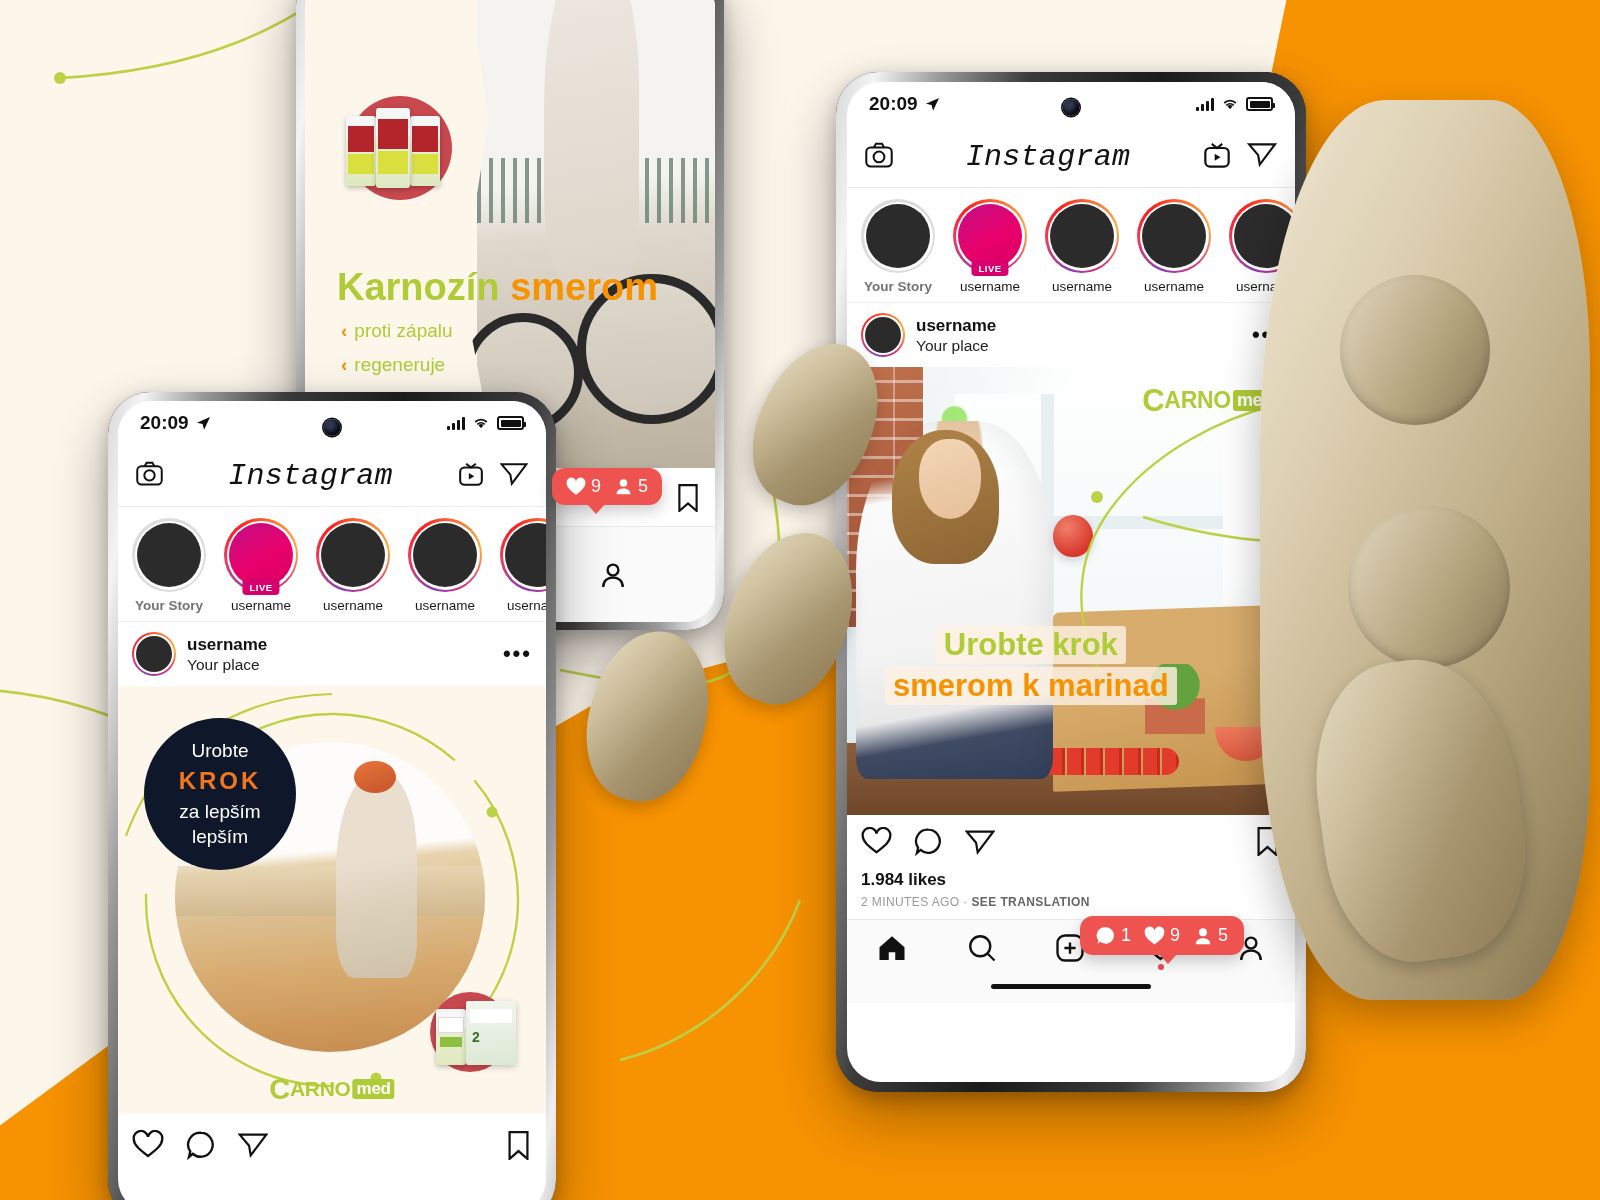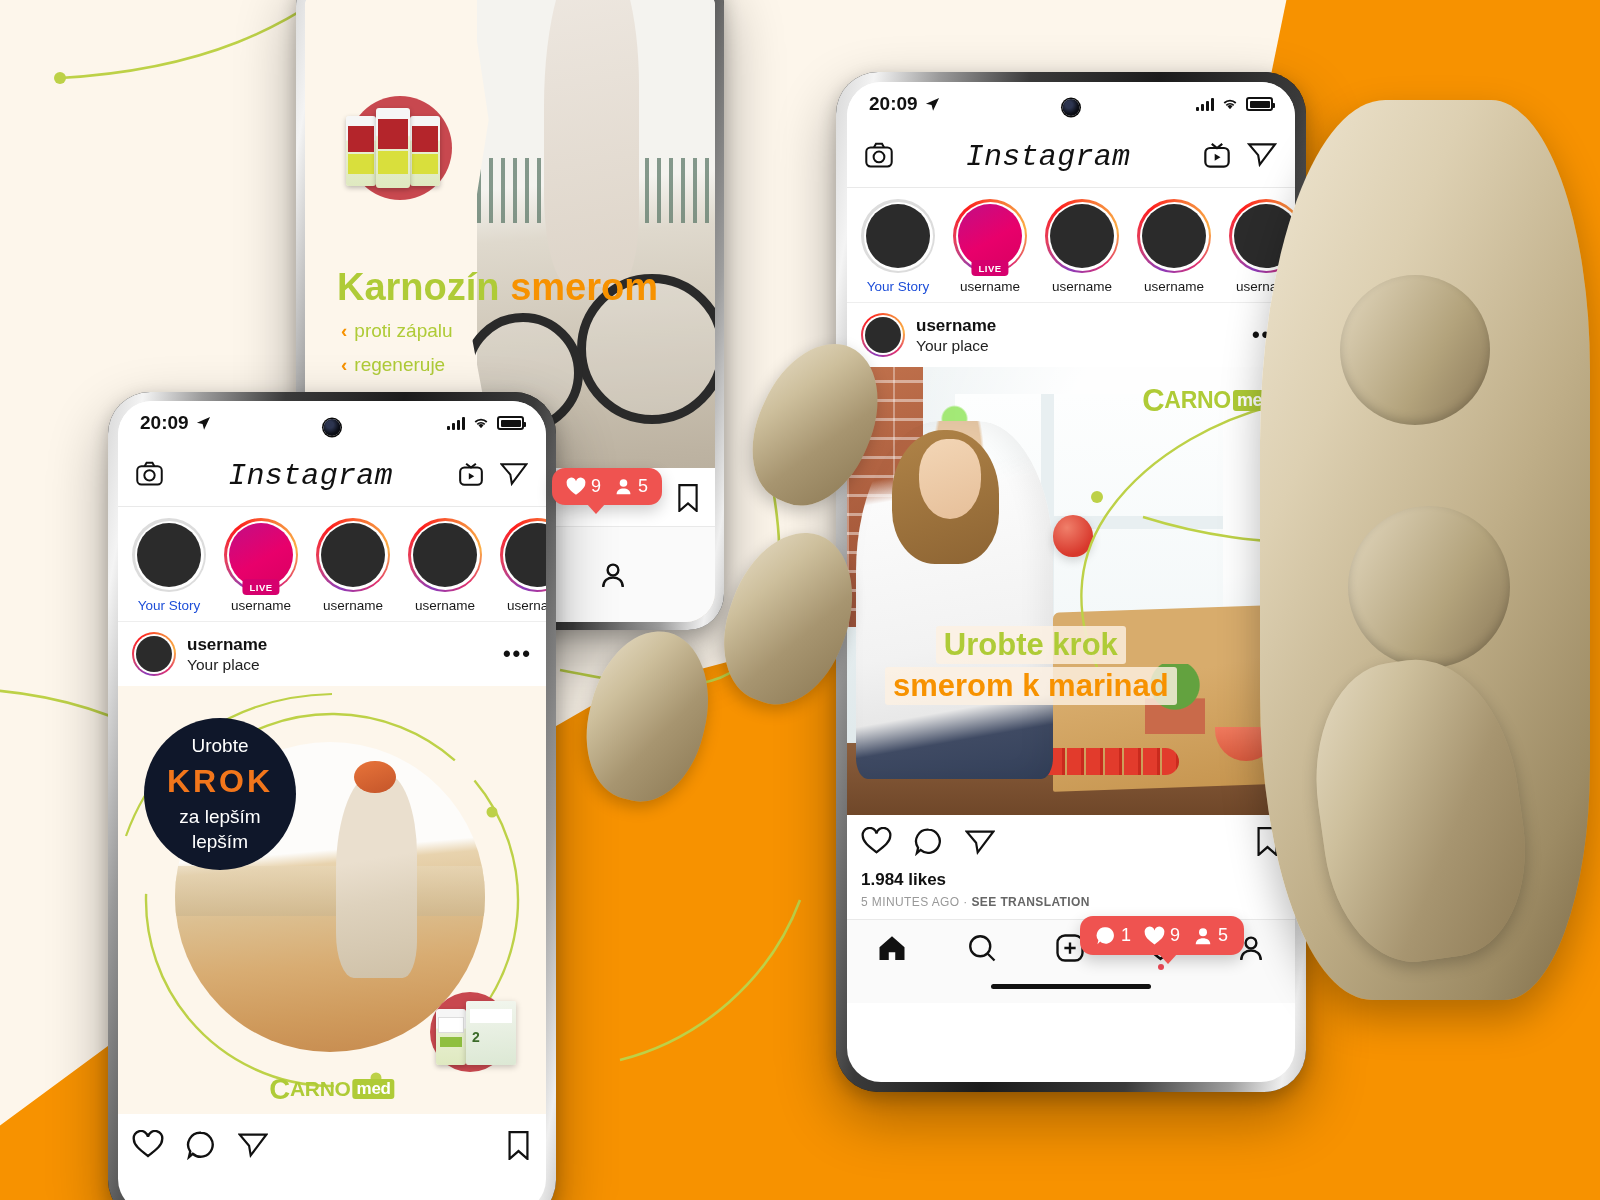--- a/index.html
+++ b/index.html
@@ -75,21 +75,21 @@
   .story .ring {
     width:74px; height:74px; border-radius:50%; padding:2.5px;
     background:conic-gradient(from 200deg,#8a3ab9,#e4405f,#fd1d1d,#f77737,#fcaf45,#e1306c,#8a3ab9);
     position:relative;
   }
   .story .ring.own { background:#dcdcdc; }
   .story .ring .inner { width:100%; height:100%; border-radius:50%; background:#fff; padding:2.5px; }
   .story .ring .av { width:100%; height:100%; border-radius:50%; background:#2b2b2b; }
   .story .ring.live .av { background:linear-gradient(150deg,#c20e86,#e8006b 55%,#d90062); }
   .story .name { margin-top:6px; font-size:13.5px; color:#1a1a1a; overflow:hidden; white-space:nowrap; }
-  .story .name.muted { color:#1d4ed8; }
+  .story .name.muted { color:#737373;font-weight:bold; }
   .live-tag {
     position:absolute; left:50%; transform:translateX(-50%); bottom:18px;
     background:#d6006e; color:#fff; font-size:9.5px; font-weight:bold;
     padding:2.5px 7px; border-radius:4px; letter-spacing:.5px; z-index:3;
   }
 
   .post-head { display:flex; align-items:center; padding:10px 14px; gap:11px; background:#fff; }
   .post-head .ring { width:44px; height:44px; border-radius:50%; padding:2px;
     background:conic-gradient(from 200deg,#8a3ab9,#e4405f,#fd1d1d,#f77737,#fcaf45,#e1306c,#8a3ab9); }
   .post-head .ring .inner{width:100%;height:100%;border-radius:50%;background:#fff;padding:2px;}
@@ -487,21 +487,21 @@
             <path d="M 8 150 C 40 60 120 10 214 8" fill="none" stroke="#BDD147" stroke-width="2.2"></path>
           </svg>
 
           <div class="circle-photo" style="left:57px; top:56px; width:310px; height:310px;">
             <div class="sea"></div>
             <div class="fig"></div>
           </div>
 
           <div class="greenbadge" style="left:26px; top:32px; width:152px; height:152px; font-size:19px;">
             <div>Urobte</div>
-            <div class="krok" style="font-size:32px; margin:3px 0;">KROK</div>
+            <div class="krok" style="font-size:24px; margin:3px 0;">KROK</div>
             <div>za lepším</div>
             <div>lepším</div>
           </div>
 
           <div class="prodbadge" style="right:36px; bottom:42px; width:80px; height:80px;">
             <div style="position:relative; width:96px; height:70px;">
               <div class="bottle" style="position:absolute;left:6px;top:12px;width:30px;height:56px;">
                 <div style="position:absolute;left:2px;top:8px;right:2px;height:16px;background:#fff;border:1px solid #ddd;"></div>
                 <div style="position:absolute;left:4px;top:28px;right:4px;height:10px;background:#8FBF3F;"></div>
               </div>
@@ -724,21 +724,21 @@
         </div>
         <div class="right">
           <svg width="27" height="29" viewBox="0 0 24 26" fill="none" stroke="#111" stroke-width="2">
             <path d="M4 1 H20 V25 L12 18 L4 25 Z"></path>
           </svg>
         </div>
       </div>
 
       <div class="likes">1.984 likes</div>
       <div class="timestamp">
-        <span>5 MINUTES AGO</span>
+        <span>2 MINUTES AGO</span>
         <span>·</span>
         <b>SEE TRANSLATION</b>
       </div>
 
       <div class="tabbar">
         <div class="tab">
           <svg width="32" height="30" viewBox="0 0 24 24">
             <path d="M12 2.6 L22 11.4 V21.6 H14.6 V15.4 H9.4 V21.6 H2 V11.4 Z" fill="#111"></path>
           </svg>
         </div>

